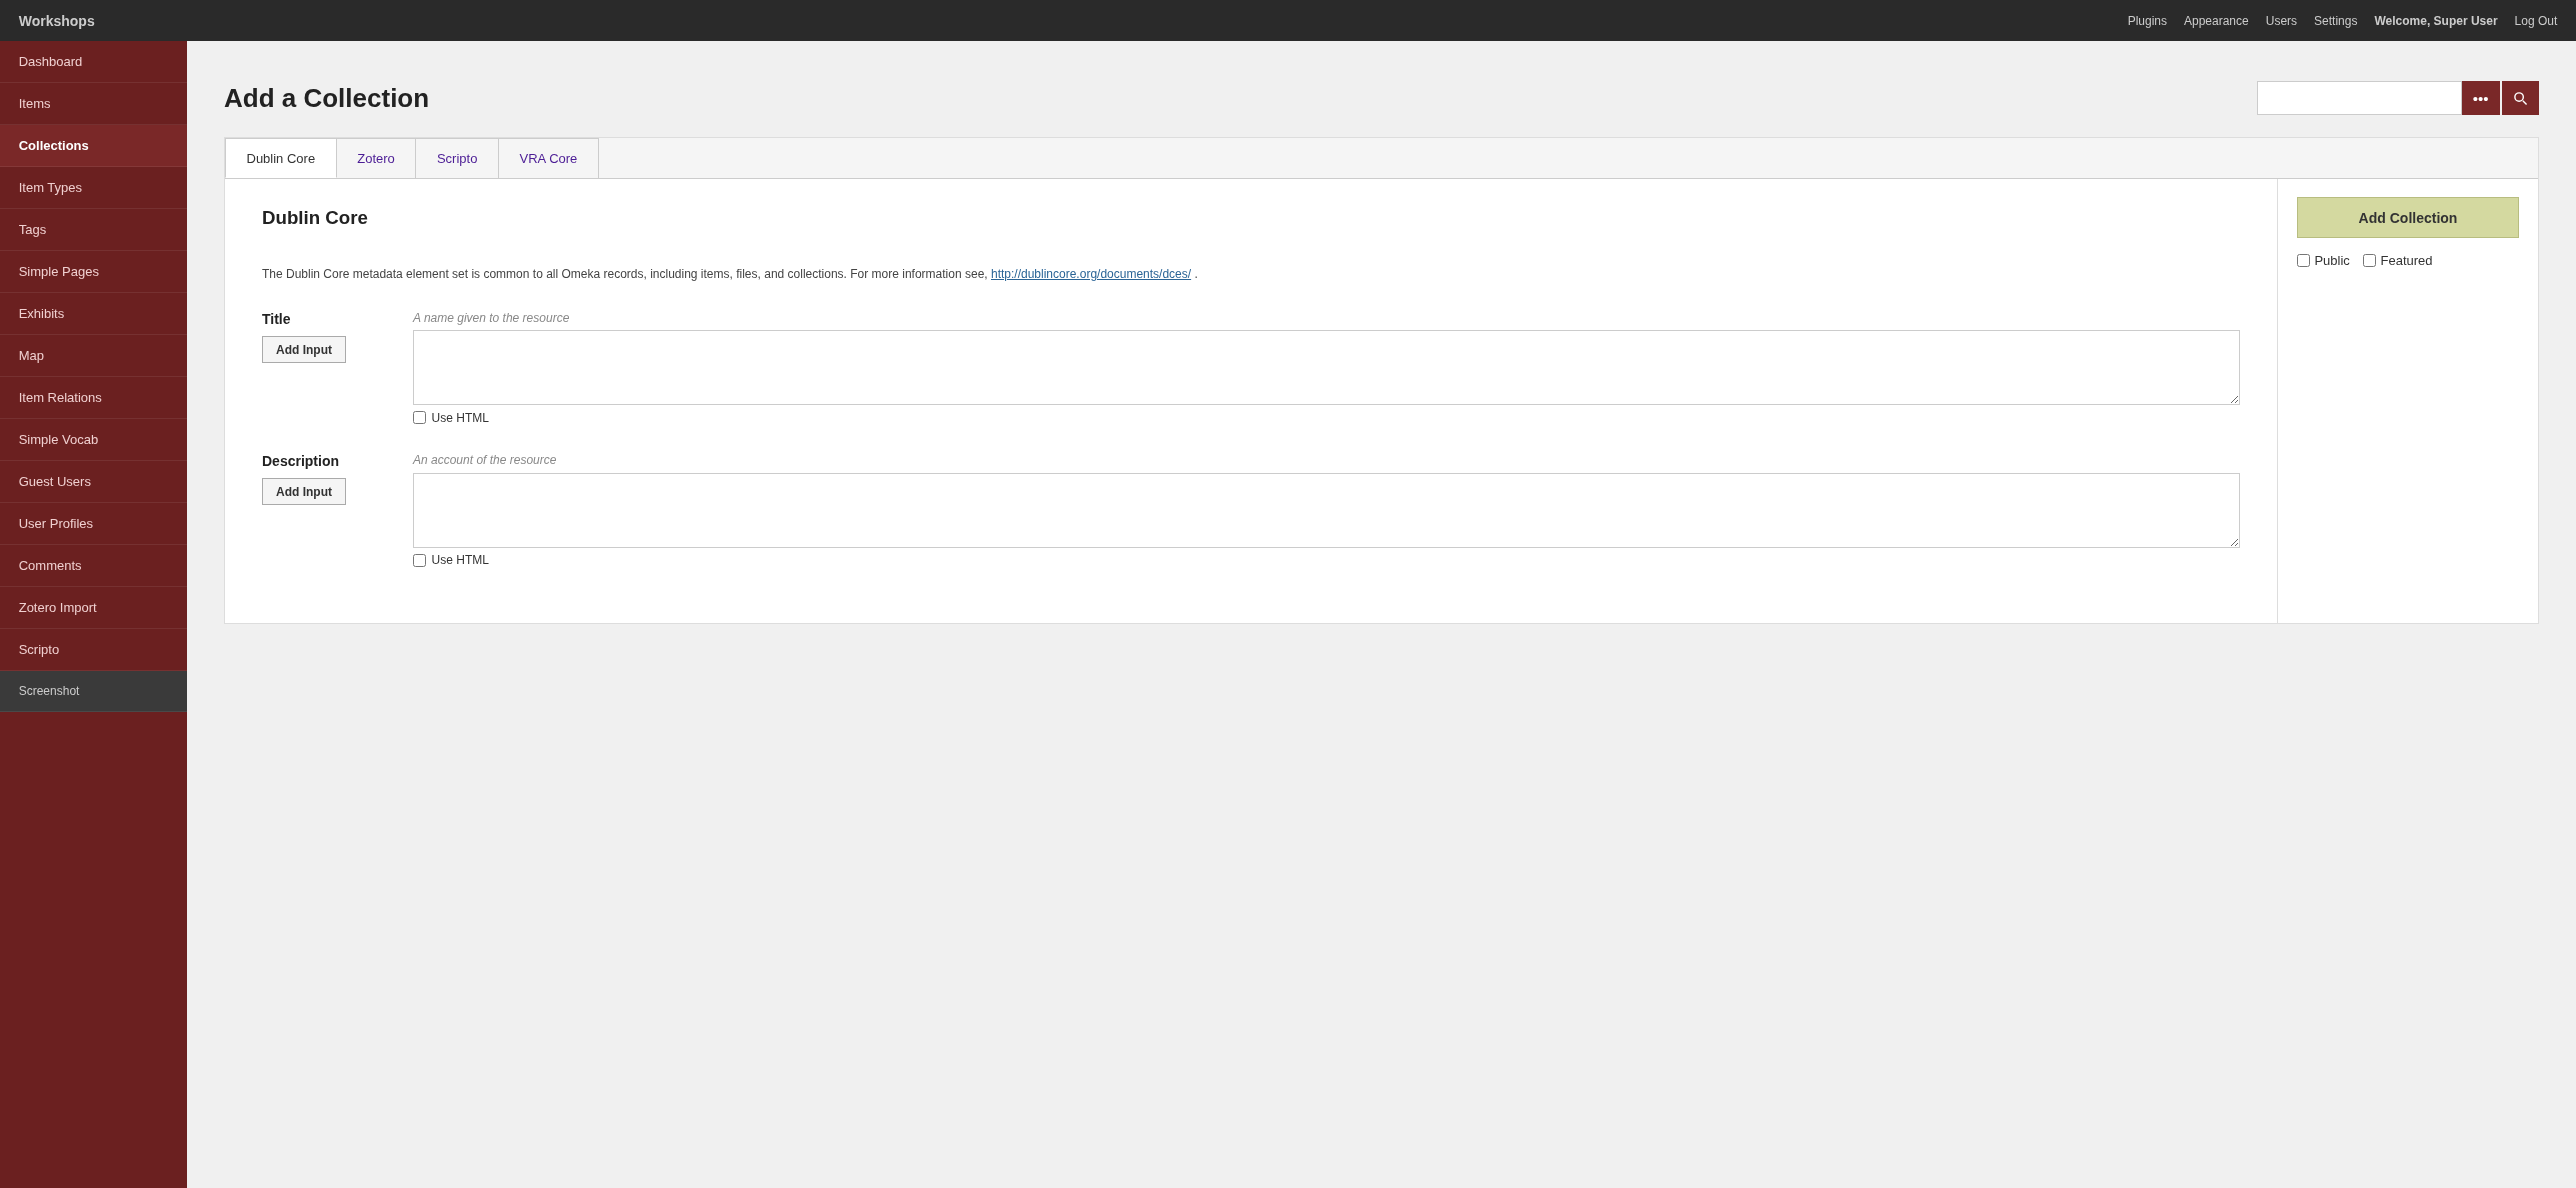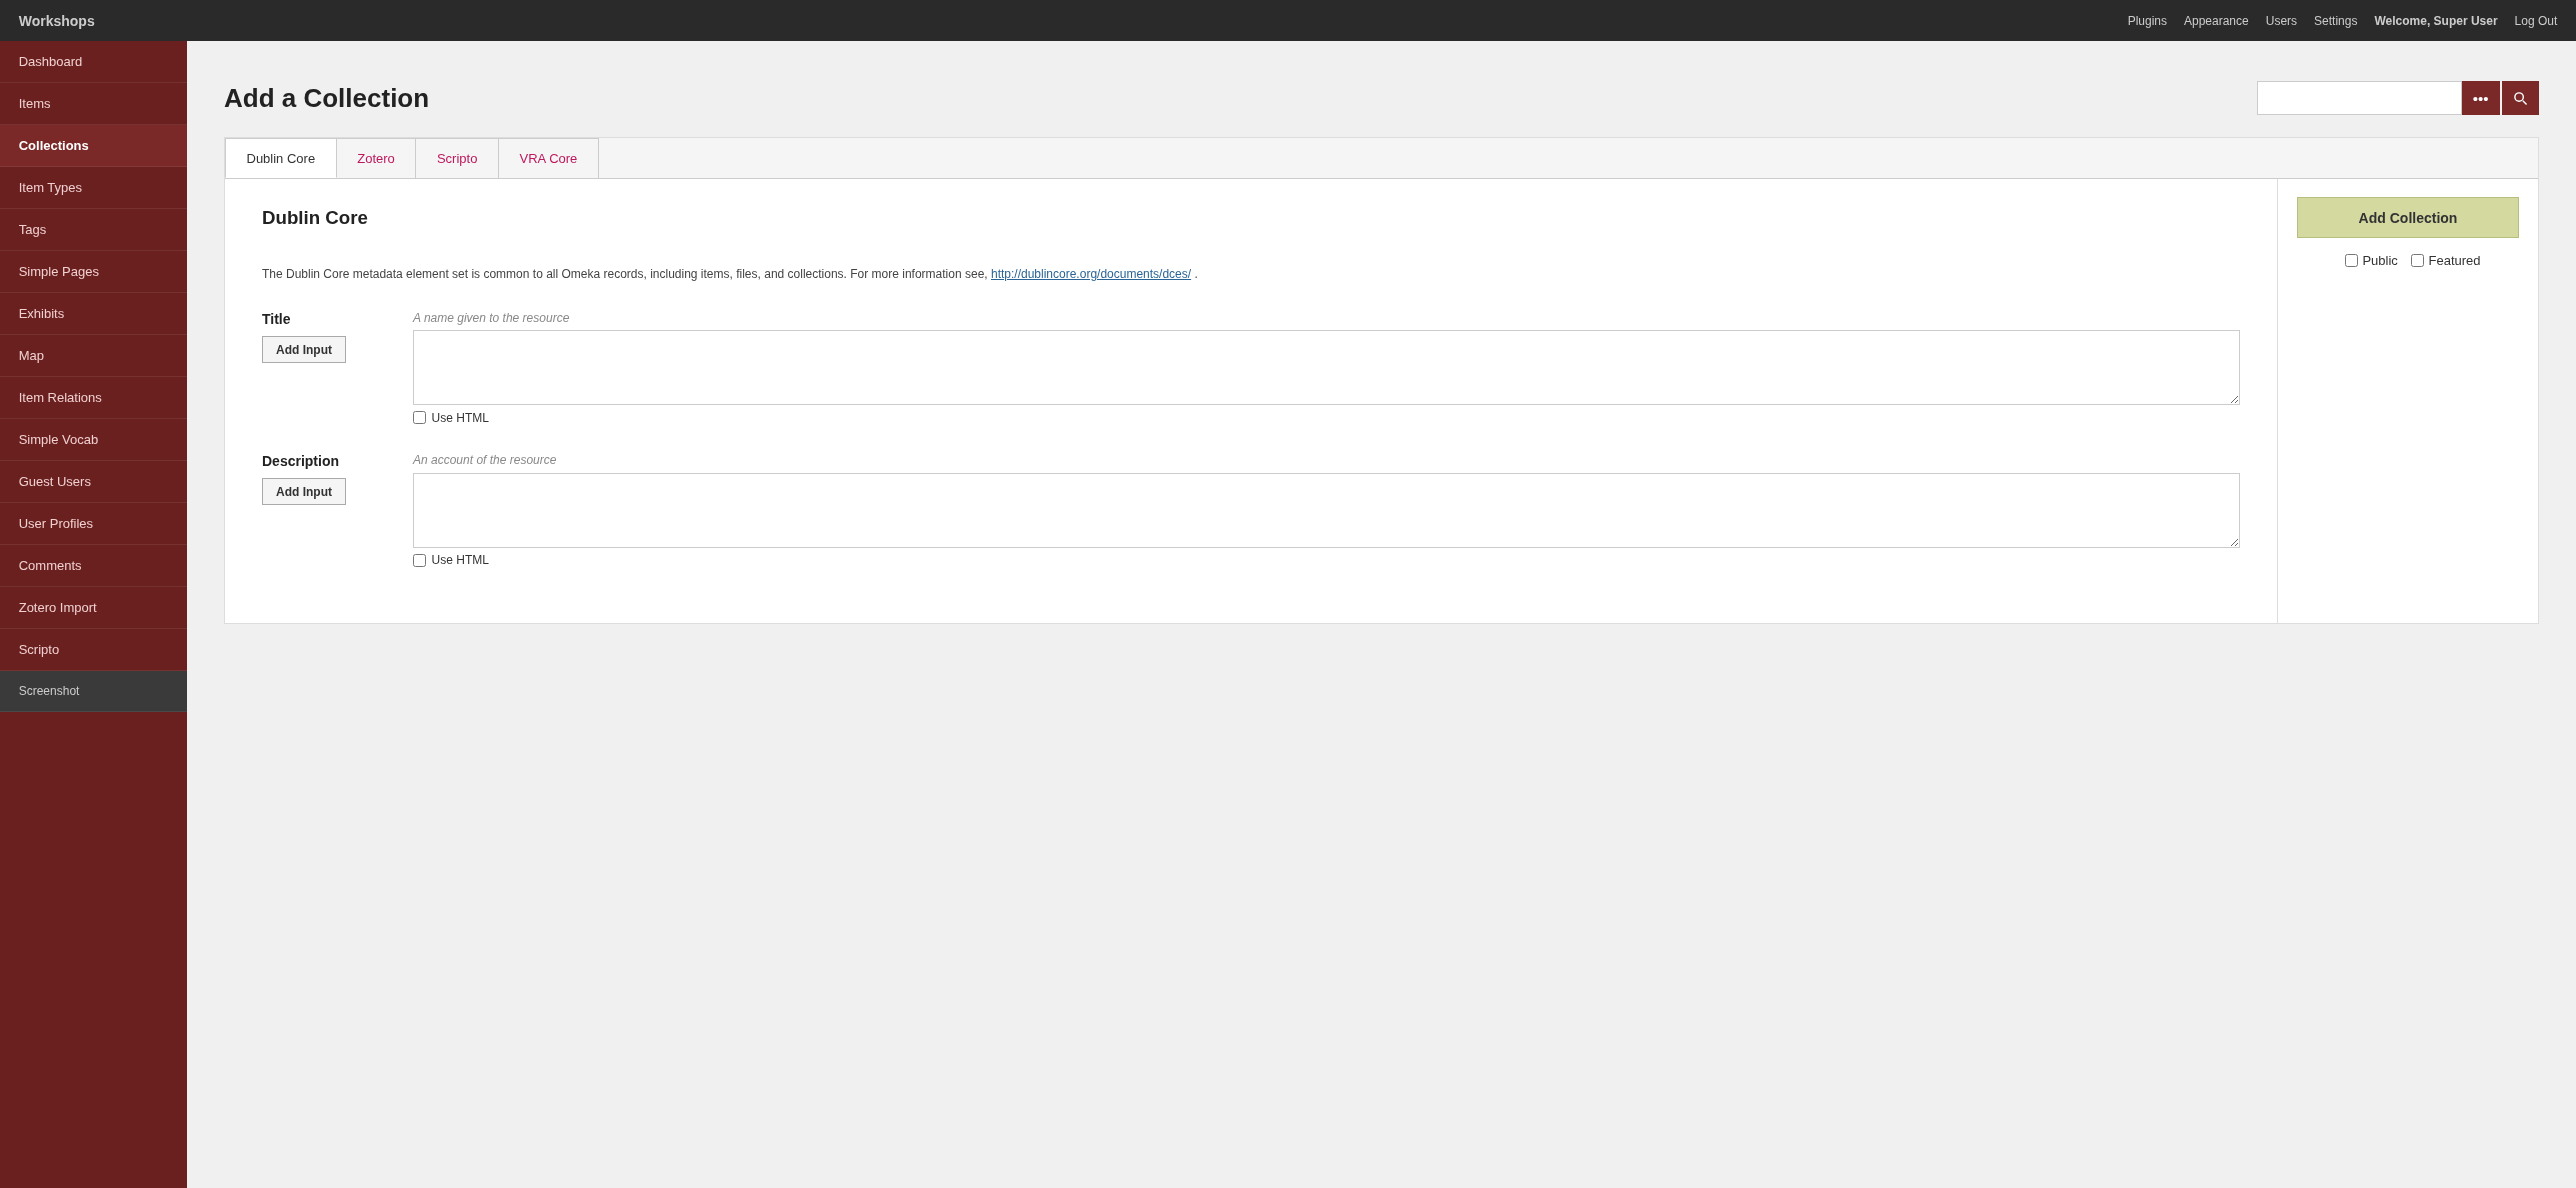--- a/index.html
+++ b/index.html
@@ -152,21 +152,21 @@
       position: relative;
     }
     .tab.active {
       background: #fff;
       color: #333;
       font-weight: normal;
       border-bottom: 0.9px solid #fff;
       z-index: 1;
     }
     .tab.link-style {
-      color: #be185d;
+      color: #4c1d95;
       background: #f5f5f5;
     }
 
     
     .content-body {
       display: flex;
       gap: 0;
     }
     .form-section {
       flex: 1;
@@ -263,21 +263,20 @@
       color: #333;
       cursor: pointer;
       margin-bottom: 15px;
     }
     .public-featured-row {
       display: flex;
       align-items: center;
       gap: 13px;
       font-size: 13px;
       color: #333;
-      margin-left: 48px;
     }
     .public-featured-row label {
       display: flex;
       align-items: center;
       gap: 4.7px;
       cursor: pointer;
     }
   </style>
 </head>
 <body>

